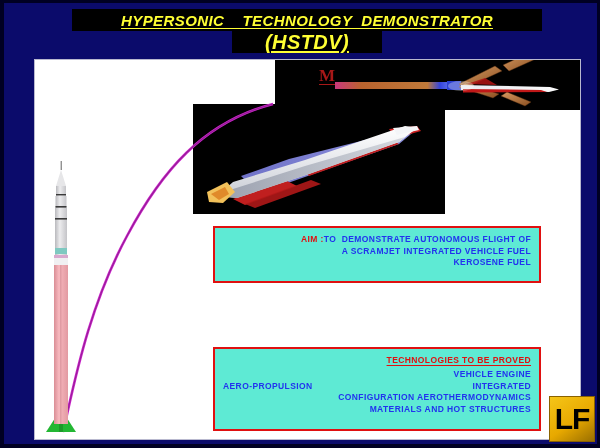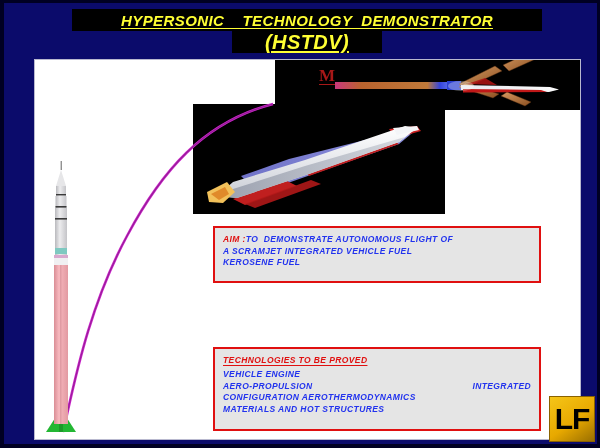--- a/index.html
+++ b/index.html
@@ -9,20 +9,21 @@
     font-family:"Liberation Sans", sans-serif;
   }
   #slide{
     position:relative;width:600px;height:448px;
     background:#0b0b6b;
     box-sizing:border-box;
     border-left:4px solid #000022;
     border-top:3px solid #000022;
     border-right:3px solid #000022;
     border-bottom:4px solid #000022;
+    text-align:right;
   }
   
   .title-band{
     position:absolute;background:#000000;
     display:flex;align-items:center;justify-content:center;
   }
   #title-band-1{left:68px;top:6px;width:470px;height:22px;}
   #title-band-2{left:228px;top:28px;width:150px;height:22px;}
   .title-text{
     color:#ffff33;font-weight:bold;font-style:italic;
@@ -53,22 +54,22 @@
     position:absolute;left:300px;top:-6px;width:245px;height:56px;
     background:#000000;overflow:hidden;
   }
   
   #vehicle-panel{
     position:absolute;left:158px;top:44px;width:252px;height:110px;
     background:#000000;overflow:hidden;
   }
   
   .redbox{
-    position:absolute;background:#e5e5e5;border:2px solid #e01010;
-    box-sizing:border-box;padding:6px 8px 19px 8px;font-style:italic;
+    position:absolute;background:#5eead4;border:2px solid #e01010;
+    box-sizing:border-box;padding:6px 8px 19px 8px;
   }
   #aim-box{left:178px;top:166px;width:328px;height:57px;}
   #tech-box{left:178px;top:280px;width:328px;height:84px;margin-top:7px;}
   .bodyline{
     color:#2233ee;font-size:8.5px;font-weight:bold;
     letter-spacing:.4px;line-height:11.5px;white-space:pre;
     font-family:"Liberation Sans", sans-serif;
   }
   .redlead{color:#e01010;font-weight:bold;}
   #tech-heading{

